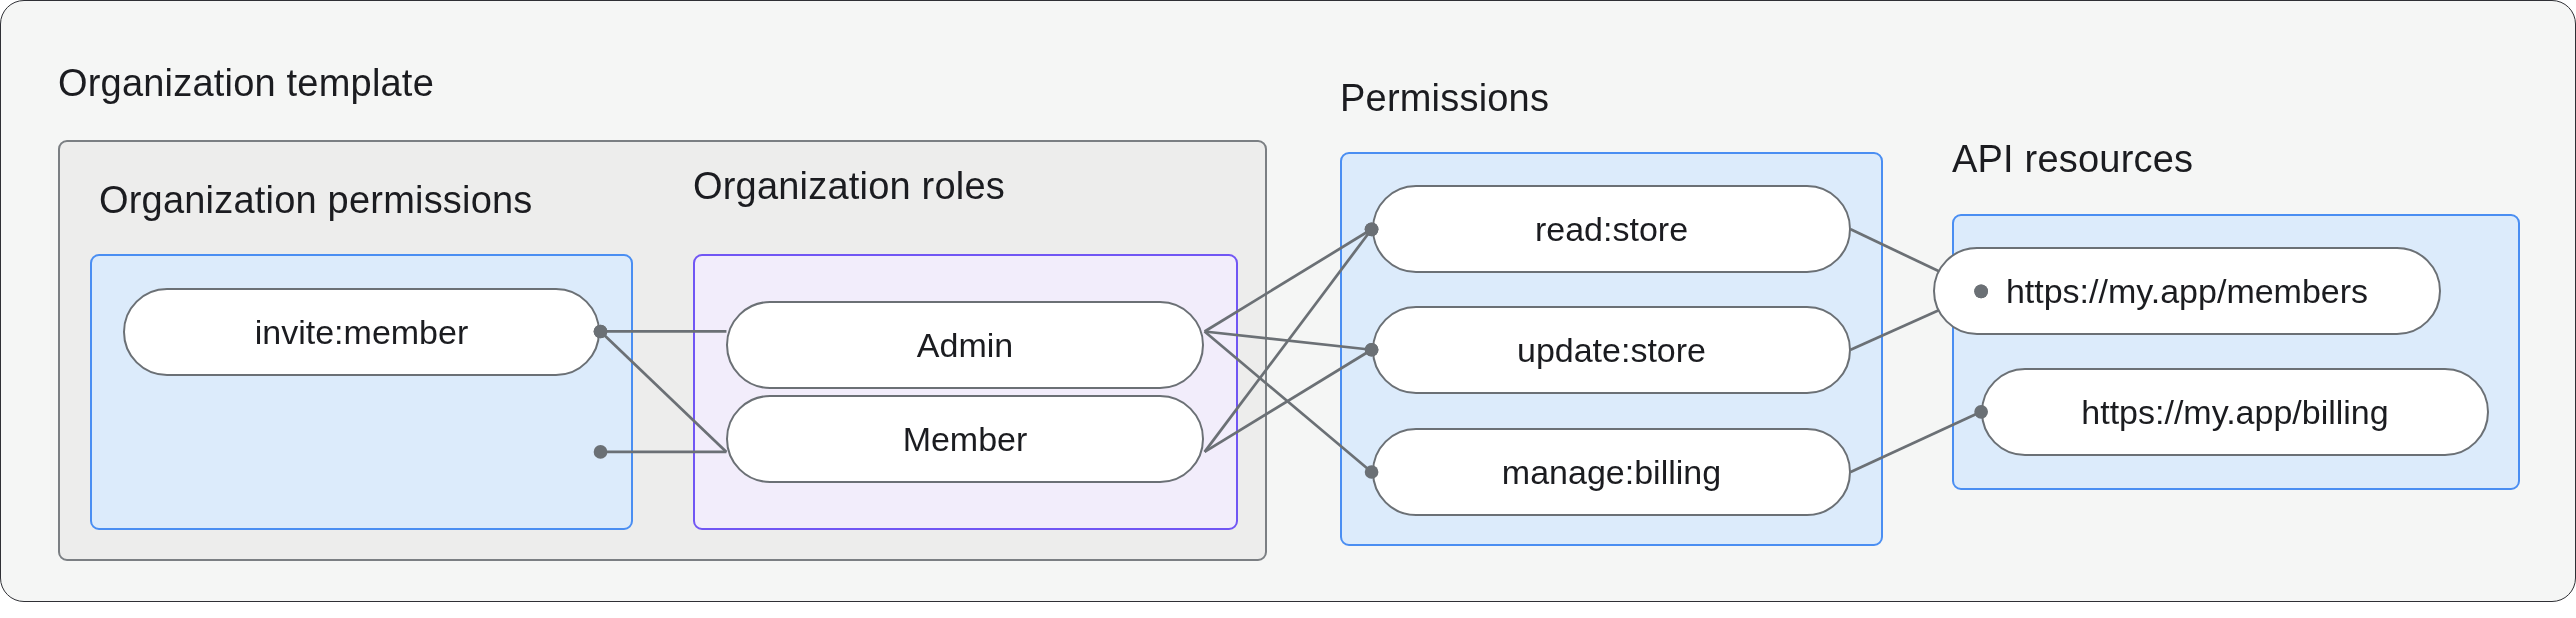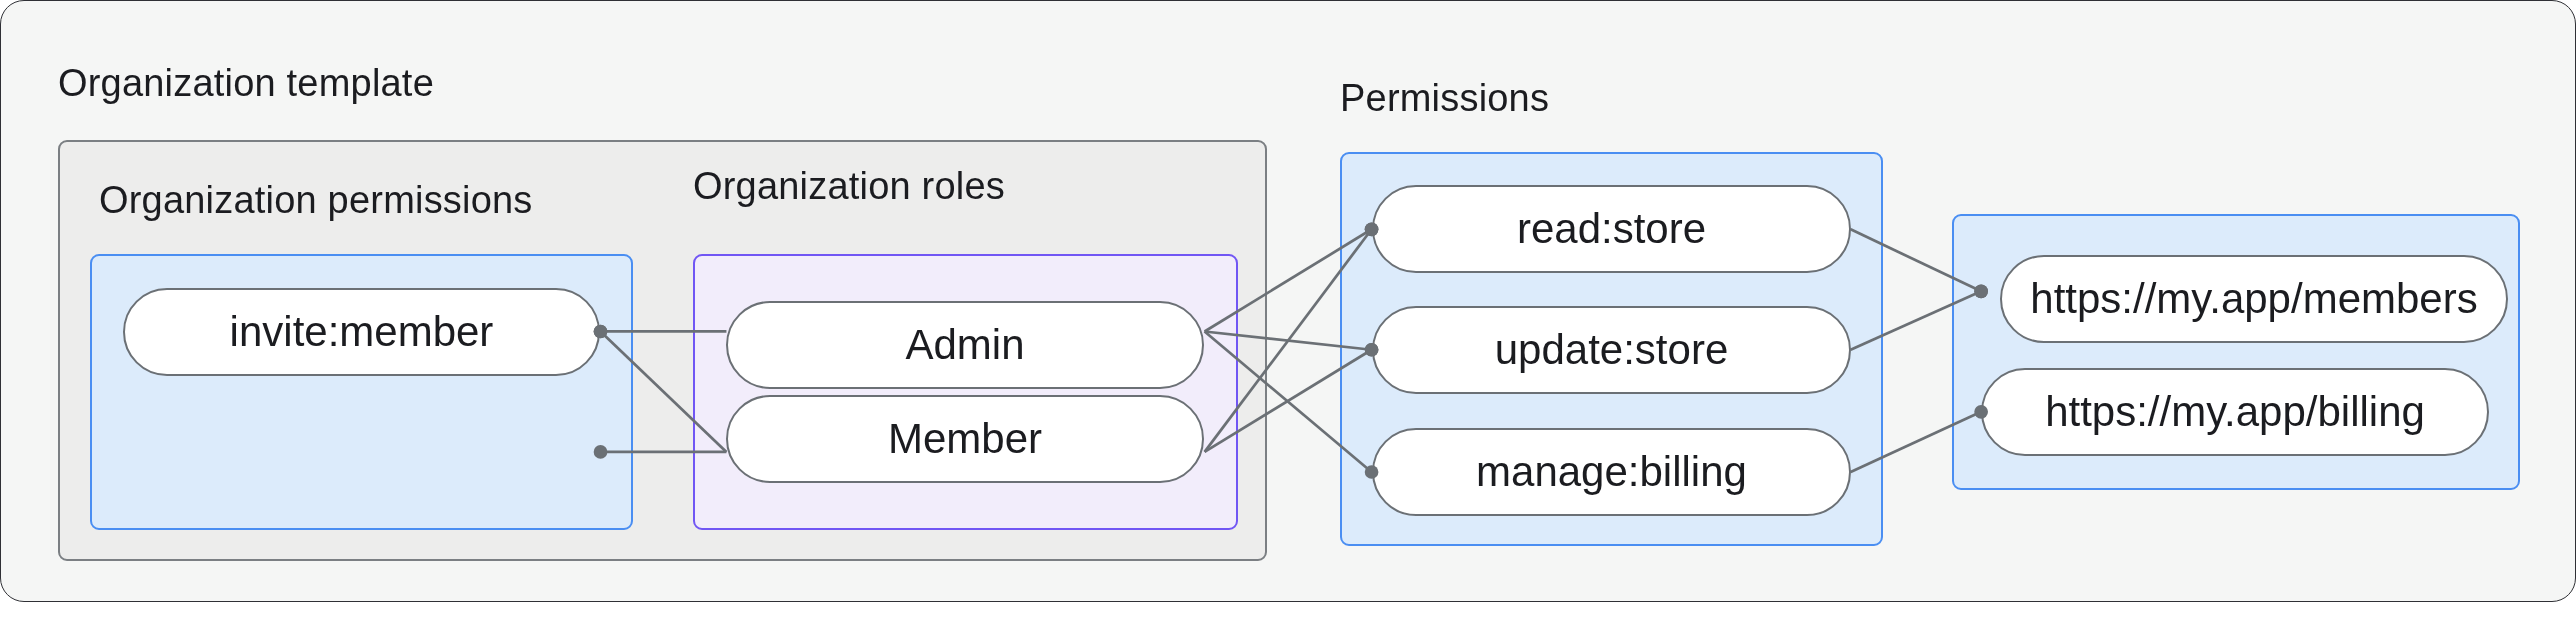--- a/index.html
+++ b/index.html
@@ -22,21 +22,21 @@
   .group.purple{background:#f2edfb;border:2.7px solid #7156f4;}
   .glabel{
     position:absolute;
     font-size:38px;line-height:1;font-weight:500;
     letter-spacing:0.2px;white-space:nowrap;z-index:1;
   }
   .pill{
     position:absolute;box-sizing:border-box;
     background:#ffffff;border:2.7px solid #6b7075;border-radius:44px;
     display:flex;align-items:center;justify-content:center;
-    font-size:42px;white-space:nowrap;
+    font-size:34px;white-space:nowrap;
     z-index:2;
   }
   svg.layer{position:absolute;left:0;top:0;z-index:1;pointer-events:none;}
   svg.layer.dots{z-index:3;}
 
   
   #box-template{left:57px;top:139px;width:1209px;height:421px;}
   #box-org-permissions{left:89px;top:253px;width:543px;height:276px;}
   #box-org-roles{left:692px;top:253px;width:545px;height:276px;}
   #box-permissions{left:1339px;top:151px;width:543px;height:394px;}
@@ -48,39 +48,40 @@
   #label-permissions{left:1339px;top:78px;}
   #label-api-resources{left:1951px;top:139px;}
 
   #node-invite{left:122px;top:287px;width:477px;height:88px;}
   #node-delete{left:122px;top:407px;width:477px;height:88px;}
   #node-admin{left:725px;top:300px;width:478px;height:88px;}
   #node-member{left:725px;top:394px;width:478px;height:88px;}
   #node-read{left:1371px;top:184px;width:479px;height:88px;}
   #node-update{left:1371px;top:305px;width:479px;height:88px;}
   #node-manage{left:1371px;top:427px;width:479px;height:88px;}
-  #node-members_api{left:1999px;top:246px;width:508px;height:88px;margin-top:8px;}
+  #node-members_api{left:1932px;top:246px;width:508px;height:88px;}
   #node-billing_api{left:1980px;top:367px;width:508px;height:88px;}
 </style>
 </head>
 <body>
 
 <div class="card">
   <div class="canvas">
 
     <div class="group gray" id="box-template"></div>
     <div class="group blue" id="box-org-permissions"></div>
     <div class="group purple" id="box-org-roles"></div>
     <div class="group blue" id="box-permissions"></div>
     <div class="group blue" id="box-api-resources"></div>
 
     <div class="glabel" id="label-template">Organization template</div>
     <div class="glabel" id="label-org-permissions">Organization permissions</div>
     <div class="glabel" id="label-org-roles">Organization roles</div>
     <div class="glabel" id="label-permissions">Permissions</div>
+    <div class="glabel" id="label-api-resources">API resources</div>
 
     <svg class="layer" id="edges" width="2576" height="619" viewBox="0 0 2823 678">
         <line x1="657" y1="362" x2="795" y2="362" stroke="#6b7075" stroke-width="3"></line>
         <line x1="657" y1="362" x2="795" y2="494" stroke="#6b7075" stroke-width="3"></line>
         <line x1="657" y1="494" x2="795" y2="494" stroke="#6b7075" stroke-width="3"></line>
         <line x1="1319" y1="362" x2="1502" y2="250" stroke="#6b7075" stroke-width="3"></line>
         <line x1="1319" y1="362" x2="1502" y2="382" stroke="#6b7075" stroke-width="3"></line>
         <line x1="1319" y1="362" x2="1502" y2="516" stroke="#6b7075" stroke-width="3"></line>
         <line x1="1319" y1="494" x2="1502" y2="250" stroke="#6b7075" stroke-width="3"></line>
         <line x1="1319" y1="494" x2="1502" y2="382" stroke="#6b7075" stroke-width="3"></line>

